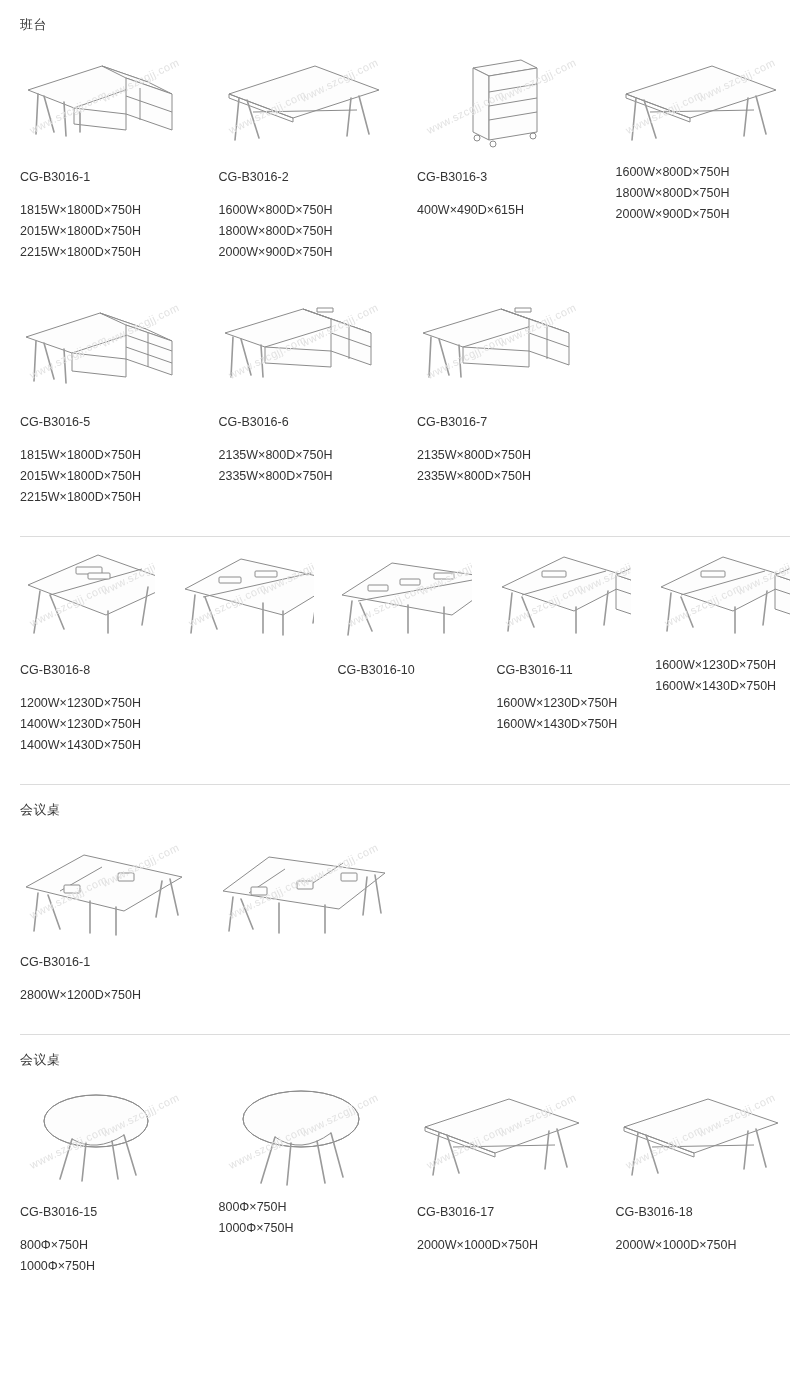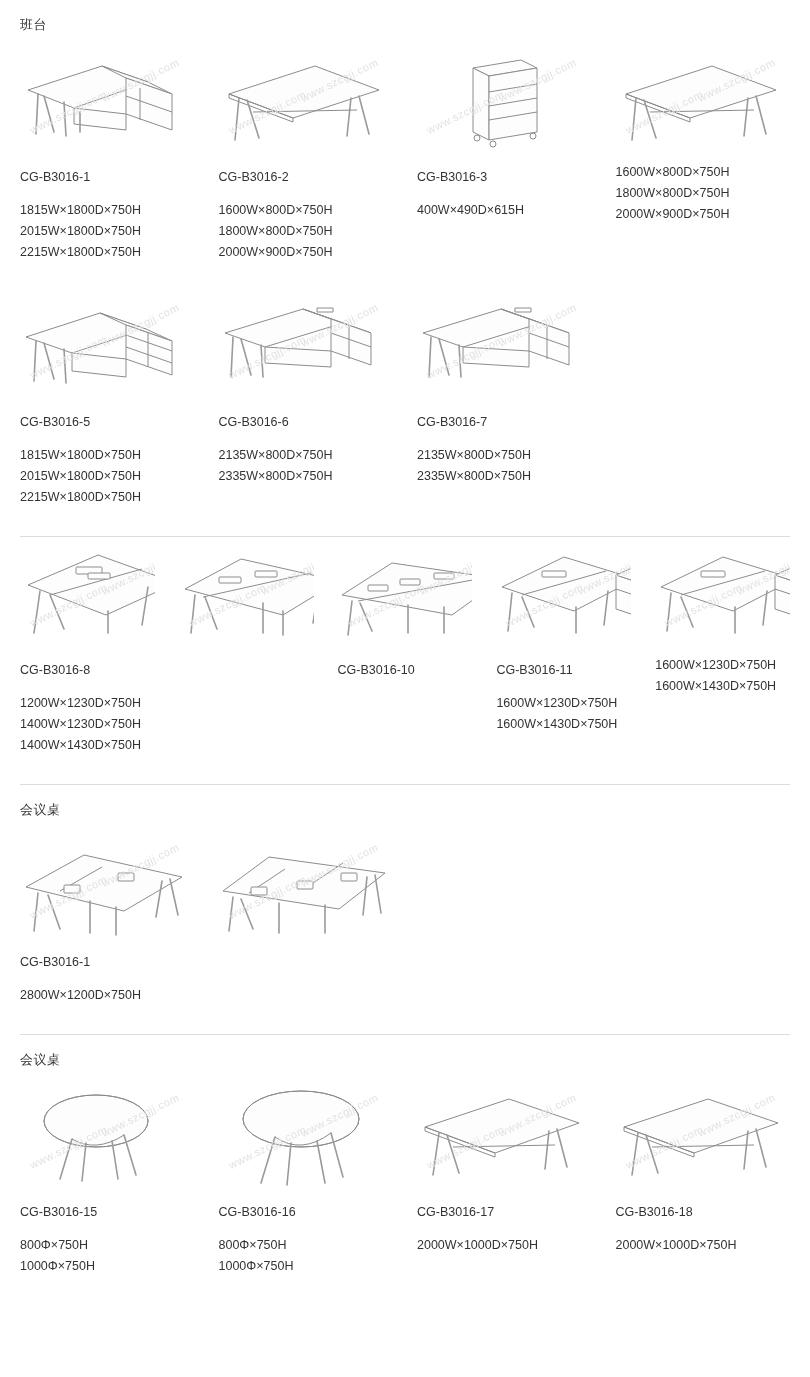--- a/index.html
+++ b/index.html
@@ -396,21 +396,20 @@
             <div class="thumb">
               <svg width="170" height="110" viewBox="0 0 170 110" aria-hidden="true">
         <ellipse cx="82" cy="40" rx="58" ry="28" stroke="#8c8c8c" fill="#fdfdfd" stroke-width="1" stroke-linejoin="round"></ellipse>
         <ellipse cx="82" cy="40" rx="58" ry="28" stroke="#8c8c8c" fill="none" stroke-width="1" stroke-linejoin="round"></ellipse>
         <path d="M56,58 L42,104 M72,64 L68,106 M98,62 L106,104 M112,54 L124,98" stroke="#9a9a9a" fill="none" stroke-width="1.6" stroke-linecap="round"></path>
         <path d="M56,58 Q82,76 112,54" stroke="#8c8c8c" fill="none" stroke-width="1" stroke-linejoin="round"></path>
       </svg>
               <span class="wm w1">www.szcgjj.com</span>
               <span class="wm w2">www.szcgjj.com</span>
             </div>
-            <div class="code">CG-B3016-16</div>
             <div class="spec">
               <div>800Φ×750H</div>
               <div>1000Φ×750H</div>
             </div>
           </div>
           <div class="cell" style="width: 198.5px;">
             <div class="thumb">
               <svg width="170" height="110" viewBox="0 0 170 110" aria-hidden="true">
         <polygon points="8,48 92,20 162,44 78,74" stroke="#8c8c8c" fill="#fdfdfd" stroke-width="1" stroke-linejoin="round"></polygon>
         <polygon points="8,48 78,74 78,78 8,52" stroke="#8c8c8c" fill="none" stroke-width="1" stroke-linejoin="round"></polygon>

